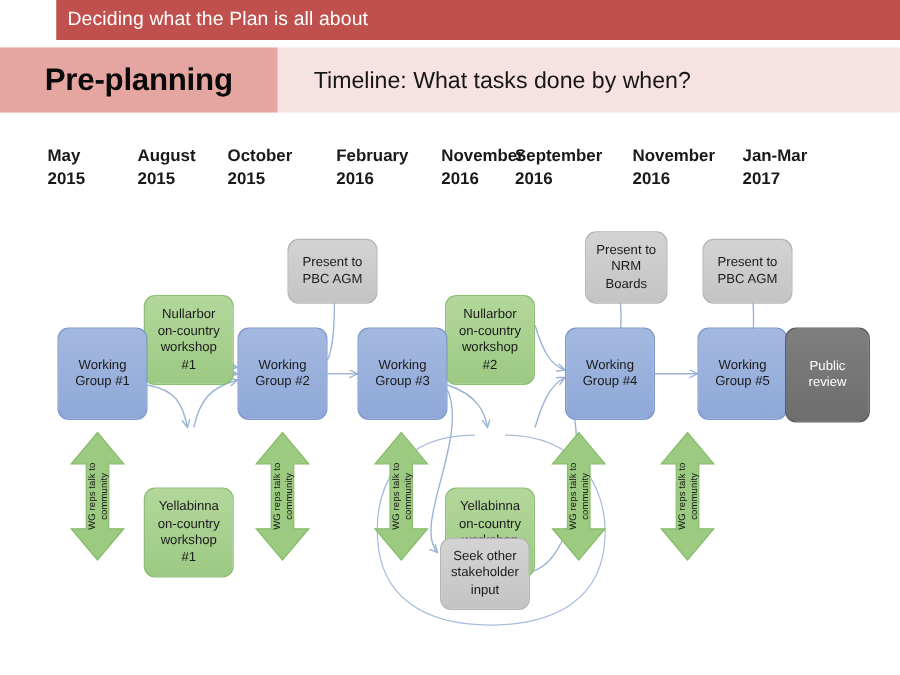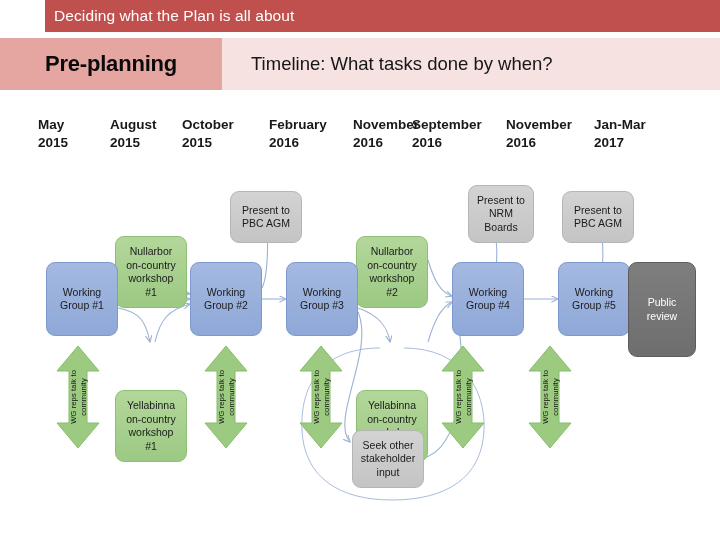--- a/index.html
+++ b/index.html
@@ -24,21 +24,21 @@
 
   #subheader{
     position:absolute;left:0;top:38px;width:720px;height:52px;
     background:#f6e2e0;display:flex;align-items:stretch;
   }
   #phase-chip{
     width:222px;background:#e5a6a2;
     display:flex;align-items:center;justify-content:center;
   }
   #phase-chip-label{
-    font-size:22px;font-weight:bold;color:#0a0a0a;letter-spacing:-.2px;
+    font-size:25px;font-weight:bold;color:#0a0a0a;letter-spacing:-.2px;
   }
   #subheader-caption{
     flex:1;display:flex;align-items:center;
     padding-left:29px;
     font-size:18.5px;color:#161616;
   }
 
   
   #diagram{
     position:absolute;left:0;top:90px;width:720px;height:450px;
@@ -229,21 +229,21 @@
   <div class="node blue" style="left:46px;top:172px;width:72px;height:74px;">Working
 Group #1</div>
   <div class="node blue" style="left:190px;top:172px;width:72px;height:74px;">Working
 Group #2</div>
   <div class="node blue" style="left:286px;top:172px;width:72px;height:74px;">Working
 Group #3</div>
   <div class="node blue" style="left:452px;top:172px;width:72px;height:74px;">Working
 Group #4</div>
   <div class="node blue" style="left:558px;top:172px;width:72px;height:74px;">Working
 Group #5</div>
-  <div class="node darkgrey" style="left:628px;top:172px;width:68px;height:95px;">Public
+  <div class="node darkgrey" style="left:628px;top:172px;width:68px;height:76px;">Public
 review</div>
 
   <div class="node green" style="left:115px;top:252px;width:72px;height:72px;">Yellabinna
 on-country
 workshop
 #1</div>
   <div class="node green" style="left:356px;top:252px;width:72px;height:72px;">Yellabinna
 on-country
 workshop
 #2</div>

